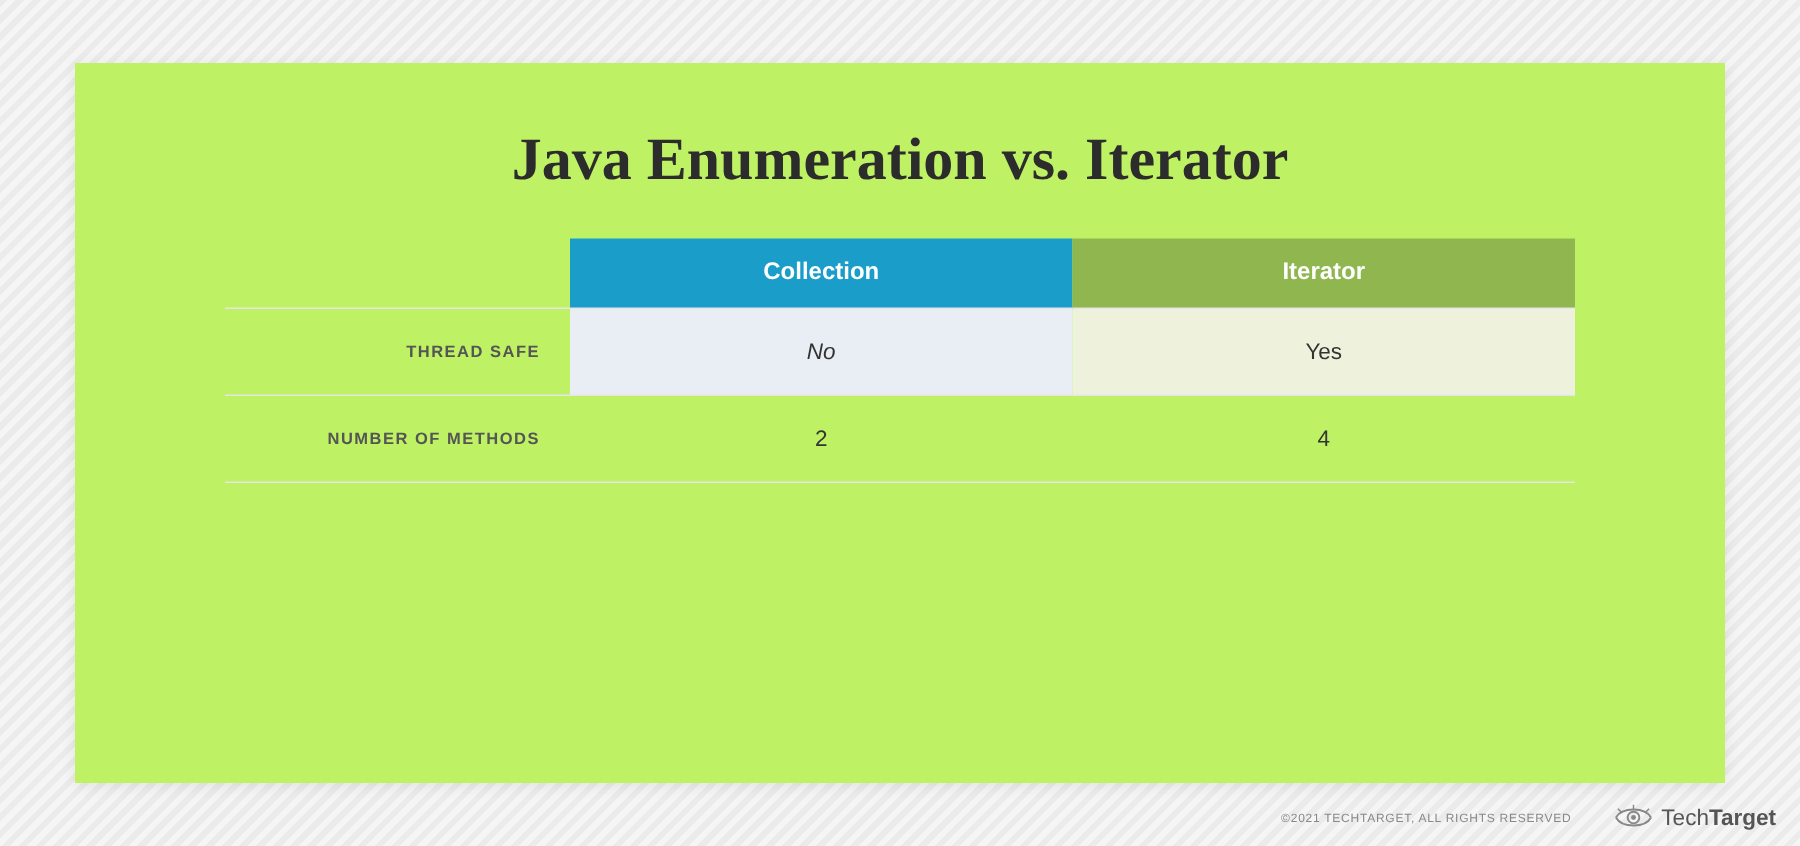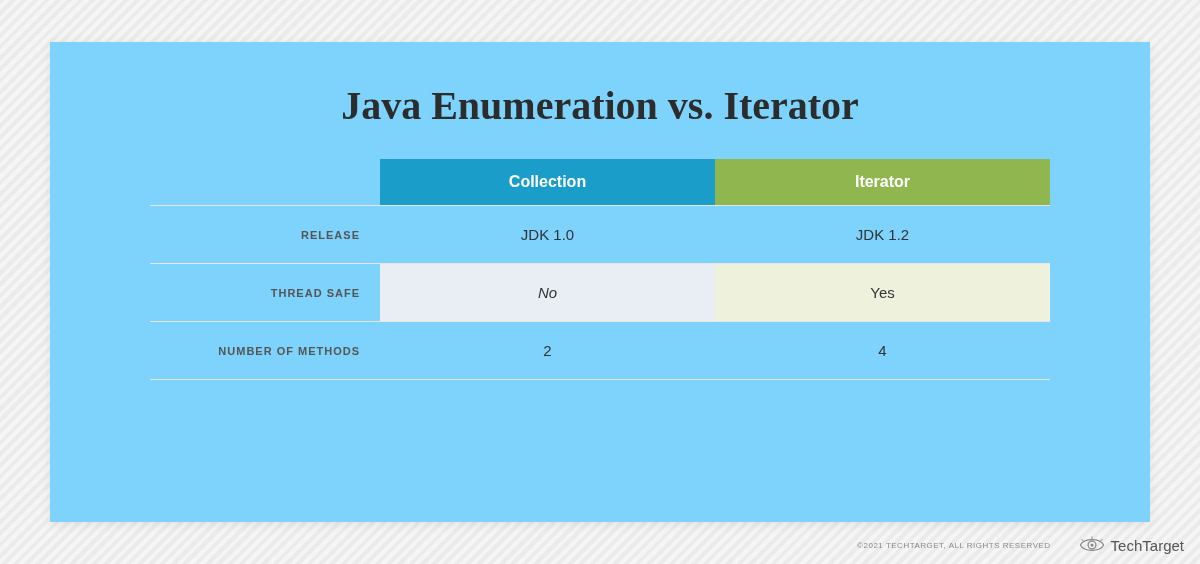--- a/index.html
+++ b/index.html
@@ -15,21 +15,21 @@
       );
       font-family: Arial, Helvetica, sans-serif;
       display: flex;
       align-items: center;
       justify-content: center;
       position: relative;
     }
     .card {
       width: 1100px;
       height: 480px;
-      background: #7dd3fc;
+      background: #bef264;
       box-shadow: 0 2px 10px rgba(0,0,0,0.08);
       padding: 40px 70px 40px 70px;
       display: flex;
       flex-direction: column;
       align-items: center;
     }
     .title {
       font-size: 40px;
       font-weight: 700;
       color: #2c2c2c;
@@ -101,46 +101,41 @@
     .logo {
       display: flex;
       align-items: center;
       gap: 6px;
     }
     .logo-text {
       font-size: 15px;
       font-weight: 400;
       color: #555;
     }
-    .logo-text .bold { font-weight: 400; }
+    .logo-text .bold { font-weight: 700; }
     .eye-icon {
       width: 26px;
       height: 18px;
     }
   </style>
 </head>
 <body>
 
 <div class="card">
   <h1 class="title">Java Enumeration vs. Iterator</h1>
 
   <table class="comparison-table">
     <thead>
       <tr>
         <th class="row-label-header"></th>
         <th class="col-header">Collection</th>
         <th class="col-header green">Iterator</th>
       </tr>
     </thead>
     <tbody>
-      <tr>
-        <td class="row-label">RELEASE</td>
-        <td class="cell blue">JDK 1.0</td>
-        <td class="cell green">JDK 1.2</td>
-      </tr>
       <tr class="shaded">
         <td class="row-label">THREAD SAFE</td>
         <td class="cell blue">No</td>
         <td class="cell green">Yes</td>
       </tr>
       <tr>
         <td class="row-label">NUMBER OF METHODS</td>
         <td class="cell blue">2</td>
         <td class="cell green">4</td>
       </tr>

